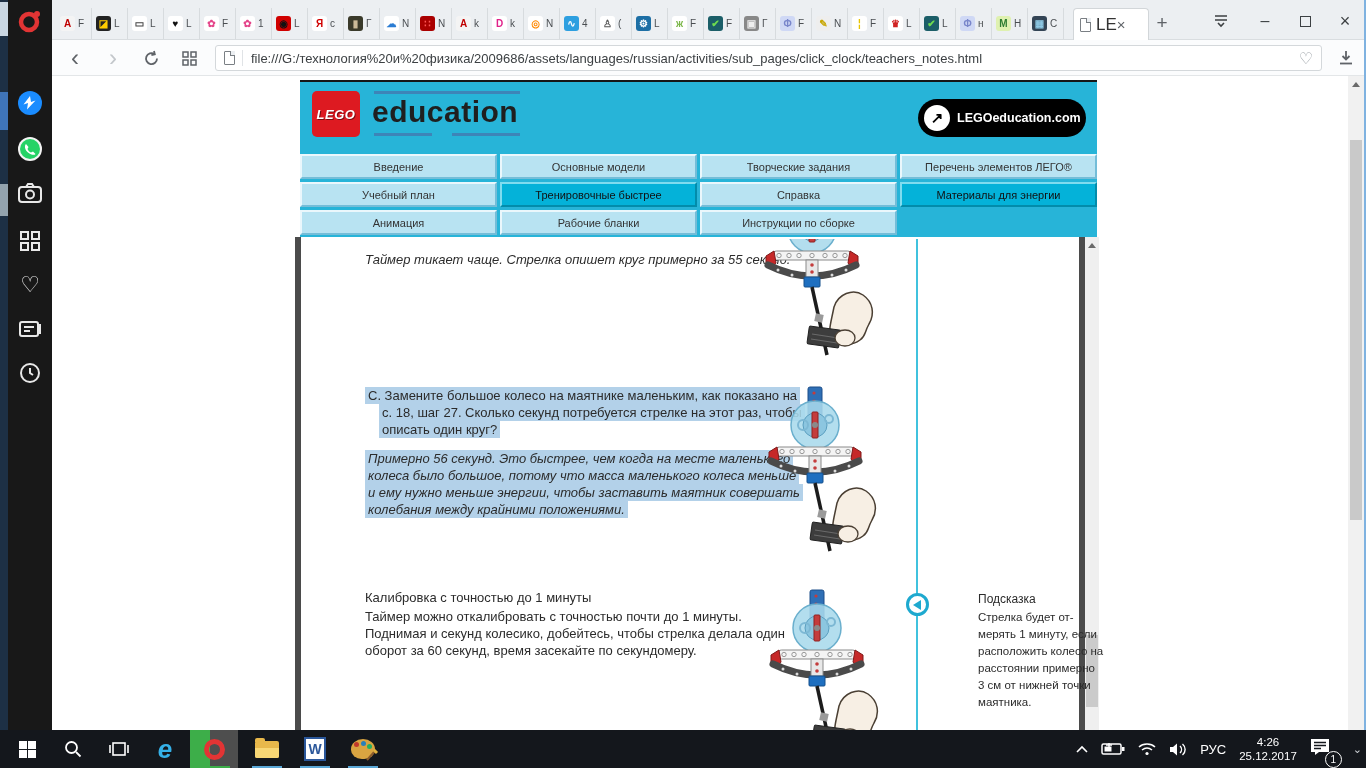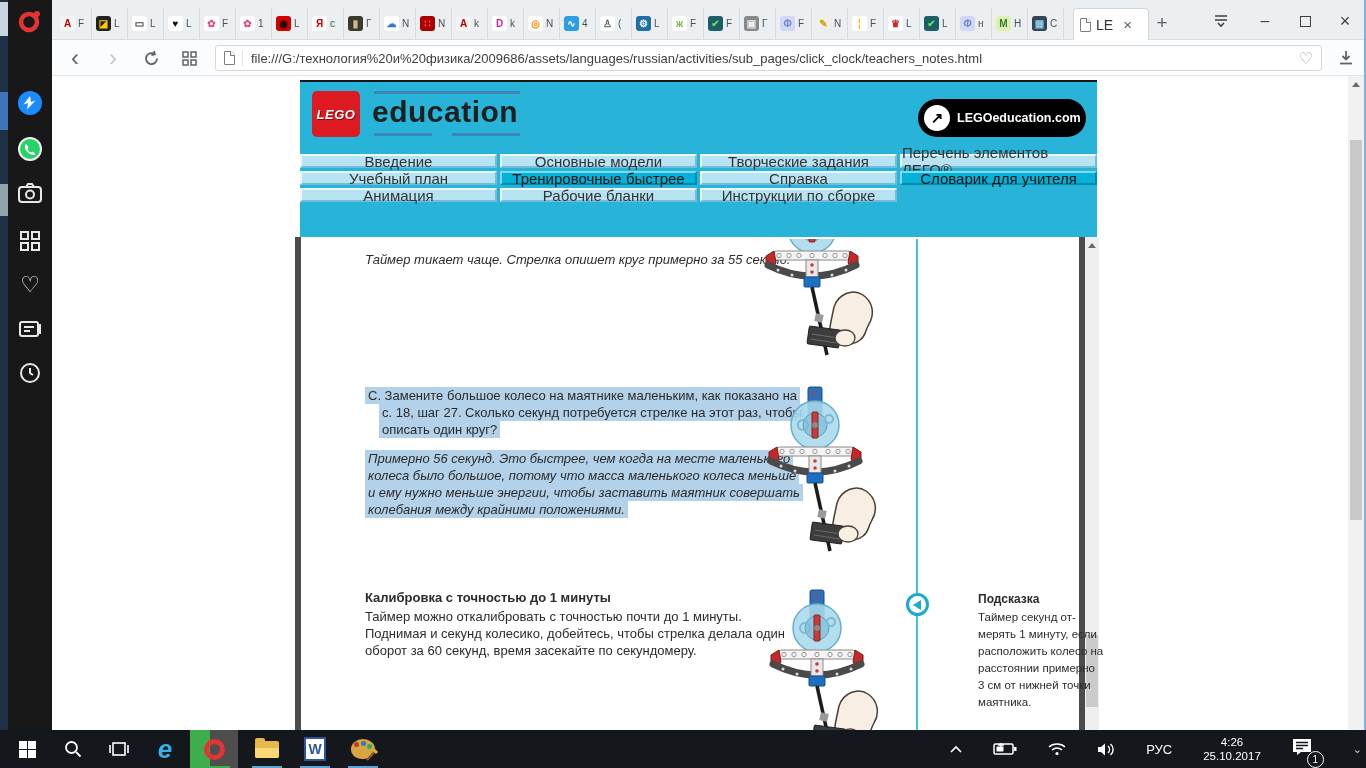--- a/index.html
+++ b/index.html
@@ -21,21 +21,21 @@
   
   .browser { position:absolute; left:52px; top:0; width:1312px; height:730px; background:#fff; }
   .tabbar { position:absolute; left:0; top:0; width:1312px; height:40px; background:#eceff2; border-bottom:1px solid #d9dde0; }
   .tabstrip { position:absolute; left:4px; top:8px; height:31px; display:flex; }
   .tab { width:36px; height:31px; display:flex; align-items:center; padding-left:4px; border-right:1px solid #d7dbde; overflow:hidden; }
   .fav { width:15px; height:15px; border-radius:3px; font-size:10px; font-weight:bold; display:flex; align-items:center; justify-content:center; flex:none; }
   .tlet { font-size:10px; color:#4a4e52; margin-left:3px; }
   .tab-active { position:absolute; left:1021px; top:8px; width:76px; height:32px; background:#fff; border:1px solid #d2d6d9; border-bottom:none; border-radius:4px 4px 0 0; display:flex; align-items:center; padding:0 6px; }
   .docglyph { width:11px; height:14px; background:#fff; border:1.5px solid #7a7f84; border-radius:1px; position:relative; flex:none; }
   .docglyph:after{content:"";position:absolute;right:-1px;top:-1px;width:4px;height:4px;background:#eceff2;border-left:1.5px solid #7a7f84;border-bottom:1.5px solid #7a7f84;}
-  .tab-active .lbl { font-size:14px; color:#333; margin:0 10px 0 5px; }
+  .tab-active .lbl { font-size:17px; color:#333; margin:0 0 0 5px; }
   .tab-active .x { font-size:15px; color:#5f6368; line-height:1; }
   .newtab { position:absolute; left:1097px; top:10px; width:26px; height:26px; font-size:19px; color:#5f6368; display:flex; align-items:center; justify-content:center; }
   .winbtn { position:absolute; top:6px; width:34px; height:30px; display:flex; align-items:center; justify-content:center; color:#3c4043; }
   .tabmenu{left:1152px;} .btn-min{left:1196px; font-size:16px;} .btn-max{left:1236px;} .btn-close{left:1276px; font-size:18px;}
   .maxsq{width:11px;height:11px;border:1.5px solid #3c4043;}
 
   .toolbar { position:absolute; left:0; top:40px; width:1312px; height:36px; background:#fbfcfd; border-bottom:1px solid #e3e6e8; }
   .navic { position:absolute; top:0; height:36px; display:flex; align-items:center; justify-content:center; color:#5f6368; }
   .urlbox { position:absolute; left:163px; top:5px; width:1107px; height:26px; background:#fff; border:1px solid #d4d8db; border-radius:3px; display:flex; align-items:center; padding:0 8px; }
   .urlbox .sep { width:1px; height:16px; background:#e0e3e6; margin:0 8px 0 7px; }
@@ -50,40 +50,40 @@
   .legosq { position:absolute; left:12px; top:9px; width:48px; height:46px; background:#dd1a21; border-radius:5px; display:flex; align-items:center; justify-content:center; }
   .legosq span{ color:#fff; font-weight:bold; font-style:italic; font-size:13px; letter-spacing:0.5px; text-shadow:1px 1px 0 #7a0c10; }
   .edu { position:absolute; left:72px; top:13px; font-size:30px; font-weight:bold; color:#1f1f1f; letter-spacing:0.5px; }
   .eline { position:absolute; height:3px; background:#3d85b8; }
   .el1{ left:74px; top:9px; width:146px; } .el2{ left:74px; top:51px; width:58px; } .el3{ left:152px; top:51px; width:68px; }
   .pill { position:absolute; left:618px; top:17px; width:168px; height:38px; background:#000; border-radius:19px; display:flex; align-items:center; }
   .pill .circ { width:26px; height:26px; background:#fff; border-radius:50%; margin:0 7px 0 6px; display:flex; align-items:center; justify-content:center; font-weight:bold; font-size:15px; color:#000; }
   .pill .ptxt { color:#fff; font-size:12.5px; font-weight:bold; }
 
   .navgrid { position:absolute; left:0px; top:72px; width:797px; display:grid; grid-template-columns:repeat(4,1fr); gap:3px; }
-  .navbtn { height:14px; background:#b8e3f2; border-top:2px solid #eaf7fc; border-left:2px solid #eaf7fc; border-bottom:2px solid #74bdd8; border-right:2px solid #74bdd8; display:flex; align-items:center; justify-content:center; font-size:15px; color:#333; }
+  .navbtn { height:25px; background:#b8e3f2; border-top:2px solid #eaf7fc; border-left:2px solid #eaf7fc; border-bottom:2px solid #74bdd8; border-right:2px solid #74bdd8; display:flex; align-items:center; justify-content:center; font-size:11px; color:#333; }
   .navbtn.active { background:#04b2d9; border-top-color:#7fdcef; border-left-color:#7fdcef; border-bottom-color:#028cab; border-right-color:#028cab; color:#111; }
 
   .framebar { position:absolute; top:161px; width:6px; height:493px; background:#4b4b4b; }
   .fb-l{ left:243px; } .fb-r{ left:1027px; }
 
   .innersb { position:absolute; left:1033px; top:161px; width:14px; height:493px; background:#efefef; }
   .innersb .thumb { position:absolute; left:1px; top:398px; width:12px; height:72px; background:#cbcbcb; }
   .uparrow { width:0; height:0; border-left:4px solid transparent; border-right:4px solid transparent; border-bottom:5px solid #6a6a6a; margin:6px auto 0; }
   .outersb { position:absolute; left:1296px; top:76px; width:16px; height:654px; background:#f1f1f1; }
   .outersb .thumb { position:absolute; left:2px; top:64px; width:12px; height:380px; background:#c9c9c9; }
 
   .vline { position:absolute; left:864px; top:163px; width:2px; height:491px; background:#40c2de; }
 
   .ctext { position:absolute; font-size:13px; color:#2b2b2b; }
   .tl { display:table; line-height:17px; white-space:nowrap; }
   .tl.ind { margin-left:14px; }
   .hl { background:#b3d1e9; padding:0 3px; }
   .it { font-style:italic; }
-  .bold { font-weight:bold; }
+  .bold { font-weight:normal; }
 
   .hintcirc { position:absolute; left:854px; top:517px; width:23px; height:23px; background:#fff; border:3px solid #1ea9cf; border-radius:50%; display:flex; align-items:center; justify-content:center; }
   .hintcirc .tri { width:0; height:0; border-top:5px solid transparent; border-bottom:5px solid transparent; border-right:8px solid #1ea9cf; margin-right:2px; }
   .hinttxt { position:absolute; left:886px; top:516px; font-size:11.5px; color:#2b2b2b; width:150px;margin-left:40px; }
   .hinttxt .tl { line-height:17px; }
 
   .illu { position:absolute; width:135px; overflow:hidden; }
   .illu svg { position:absolute; left:0; }
 
   
@@ -93,21 +93,21 @@
   .opera-btn { background:#4e4e4e; }
   .opera-prog { position:absolute; left:0; top:0; width:20px; height:38px; background:#3dae49; }
   .opera-o { width:21px; height:21px; border:5px solid #e23434; border-radius:50%; position:relative; z-index:1; }
   .ie-e { font-size:26px; color:#35b1e8; font-weight:bold; font-style:italic; }
   .folder { position:relative; width:24px; height:17px; background:#e8b84b; border-radius:2px; }
   .folder:before{content:"";position:absolute;left:0;top:-3px;width:10px;height:4px;background:#e8b84b;border-radius:2px 2px 0 0;}
   .folder:after{content:"";position:absolute;left:0;bottom:0;width:24px;height:10px;background:#f8d775;border-radius:0 0 2px 2px;}
   .wordic { width:22px; height:24px; background:#fff; border:2px solid #2b579a; display:flex; align-items:center; justify-content:center; font-weight:bold; font-size:14px; color:#2b579a; }
   .paintic { position:relative; width:24px; height:20px; background:#d9a441; border-radius:50% 50% 45% 45%; }
   .paintic i{ position:absolute; width:5px; height:5px; border-radius:50%; }
-  .tray { position:absolute; right:4px; top:0; height:38px; display:flex; align-items:center; gap:31px; color:#fff; }
+  .tray { position:absolute; right:4px; top:0; height:38px; display:flex; align-items:center; gap:13px; color:#fff; }
   .tray .lang { font-size:13px; }
   .clock { text-align:center; font-size:11.5px; line-height:14px; }
   .badge { position:relative; }
   .badge .num { position:absolute; right:-12px; bottom:-8px; width:17px; height:17px; border:1.5px solid #fff; border-radius:50%; background:#14171c; color:#fff; font-size:10px; display:flex; align-items:center; justify-content:center; }
   .edgechev { margin-left:10px; color:#cfd3d8; font-size:11px; }
 </style>
 </head>
 <body>
 
 <div id="screen">
@@ -356,21 +356,21 @@
           <span class="ptxt">LEGOeducation.com</span>
         </div>
         <div class="navgrid">
             <div class="navbtn">Введение</div>
             <div class="navbtn">Основные модели</div>
             <div class="navbtn">Творческие задания</div>
             <div class="navbtn">Перечень элементов ЛЕГО®</div>
             <div class="navbtn">Учебный план</div>
             <div class="navbtn active">Тренировочные быстрее</div>
             <div class="navbtn">Справка</div>
-            <div class="navbtn active">Словарик для учителя</div>
+            <div class="navbtn active">Материалы для энергии</div>
             <div class="navbtn">Анимация</div>
             <div class="navbtn">Рабочие бланки</div>
             <div class="navbtn">Инструкции по сборке</div>
           </div>
       </div>
 
       <div class="framebar fb-l"></div>
       <div class="framebar fb-r"></div>
       <div class="innersb">
         <div class="uparrow"></div>
@@ -399,21 +399,21 @@
           <div class="tl">Поднимая и секунд колесико, добейтесь, чтобы стрелка делала один</div>
           <div class="tl">оборот за 60 секунд, время засекайте по секундомеру.</div>
         </div>
 
       <div class="hintcirc">
           <span class="tri"></span>
         </div>
       <div class="hinttxt">
         <div class="bold" style="font-size:12px; margin-bottom:3px;">Подсказка</div>
         <div>
-            <div class="tl">Таймер секунд от-</div>
+            <div class="tl">Стрелка будет от-</div>
             <div class="tl">мерять 1 минуту, если</div>
             <div class="tl">расположить колесо на</div>
             <div class="tl">расстоянии примерно</div>
             <div class="tl">3 см от нижней точки</div>
             <div class="tl">маятника.</div>
           </div>
       </div>
 
       <svg width="0" height="0" style="position:absolute">
         <defs>
@@ -551,21 +551,21 @@
           <path d="M4 8 C7 5.5 11 5.5 14 8" fill="none" stroke="#fff" stroke-width="1.5"></path>
           <circle cx="9" cy="11.5" r="1.6" fill="#fff"></circle>
         </svg>
       <svg width="18" height="15" viewBox="0 0 18 15">
           <path d="M1 5 H4 L8 1.5 V13.5 L4 10 H1 Z" fill="#fff"></path>
           <path d="M11 4 C13 6 13 9 11 11 M13.5 2 C17 5 17 10 13.5 13" fill="none" stroke="#fff" stroke-width="1.4"></path>
         </svg>
       <span class="lang">РУС</span>
       <div class="clock">
         <div>4:26</div>
-        <div>25.10.2017</div>
+        <div>25.12.2017</div>
       </div>
       <div class="badge">
         <svg width="20" height="18" viewBox="0 0 20 18">
             <rect x="1" y="1" width="18" height="13" fill="#fff"></rect>
             <path d="M4 4.5 H16 M4 7.5 H16 M4 10.5 H11" stroke="#14171c" stroke-width="1.4"></path>
             <path d="M5 14 V17 L9 14" fill="#fff"></path>
           </svg>
         <span class="num">1</span>
       </div>
       <span class="edgechev">⌄</span>

